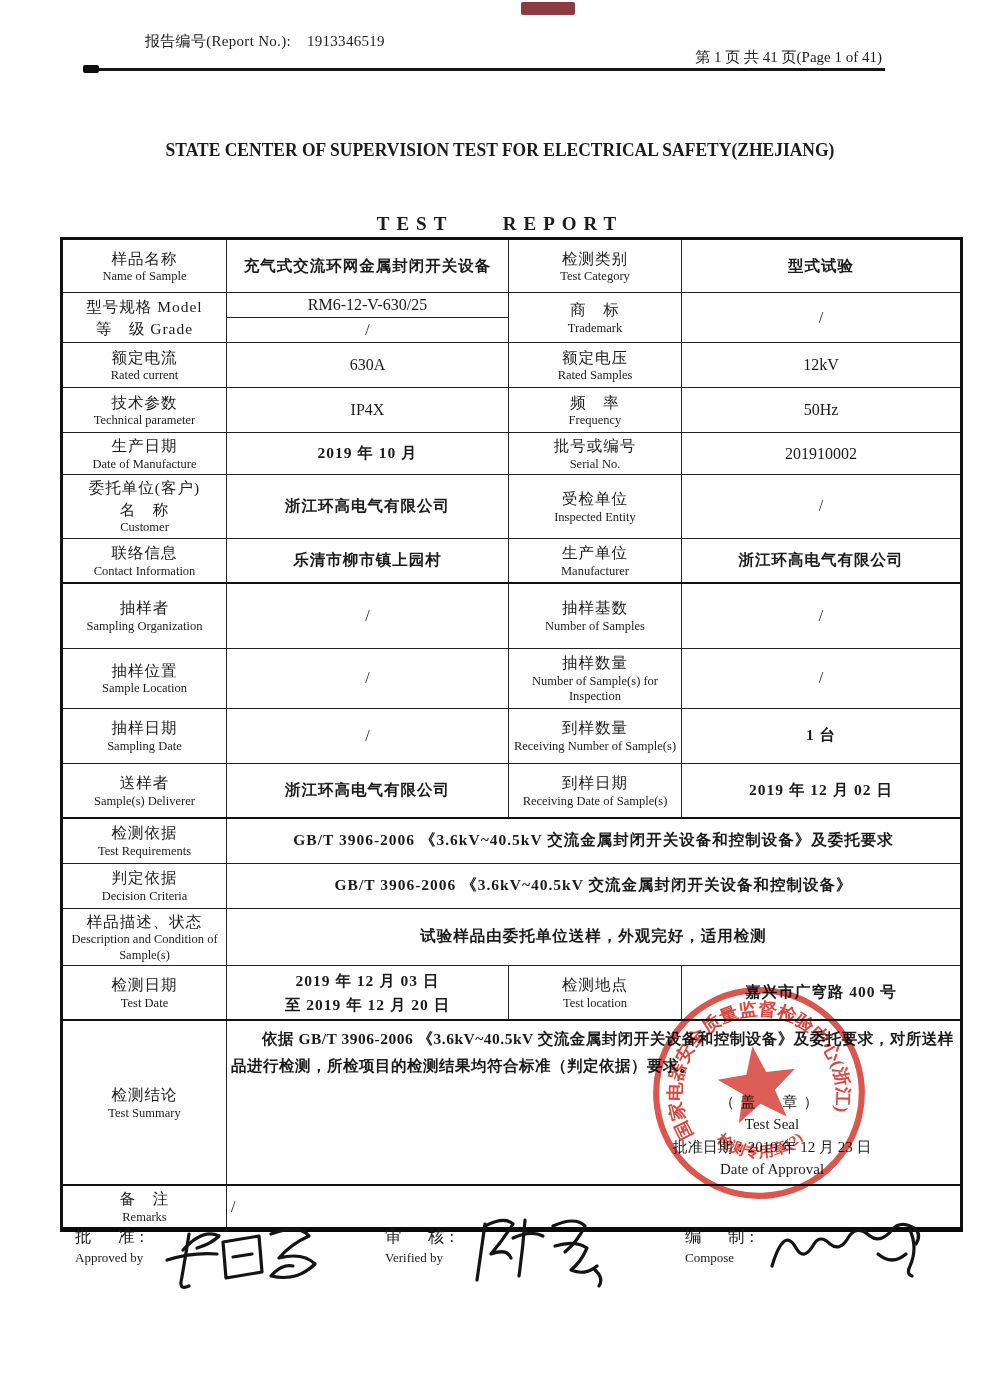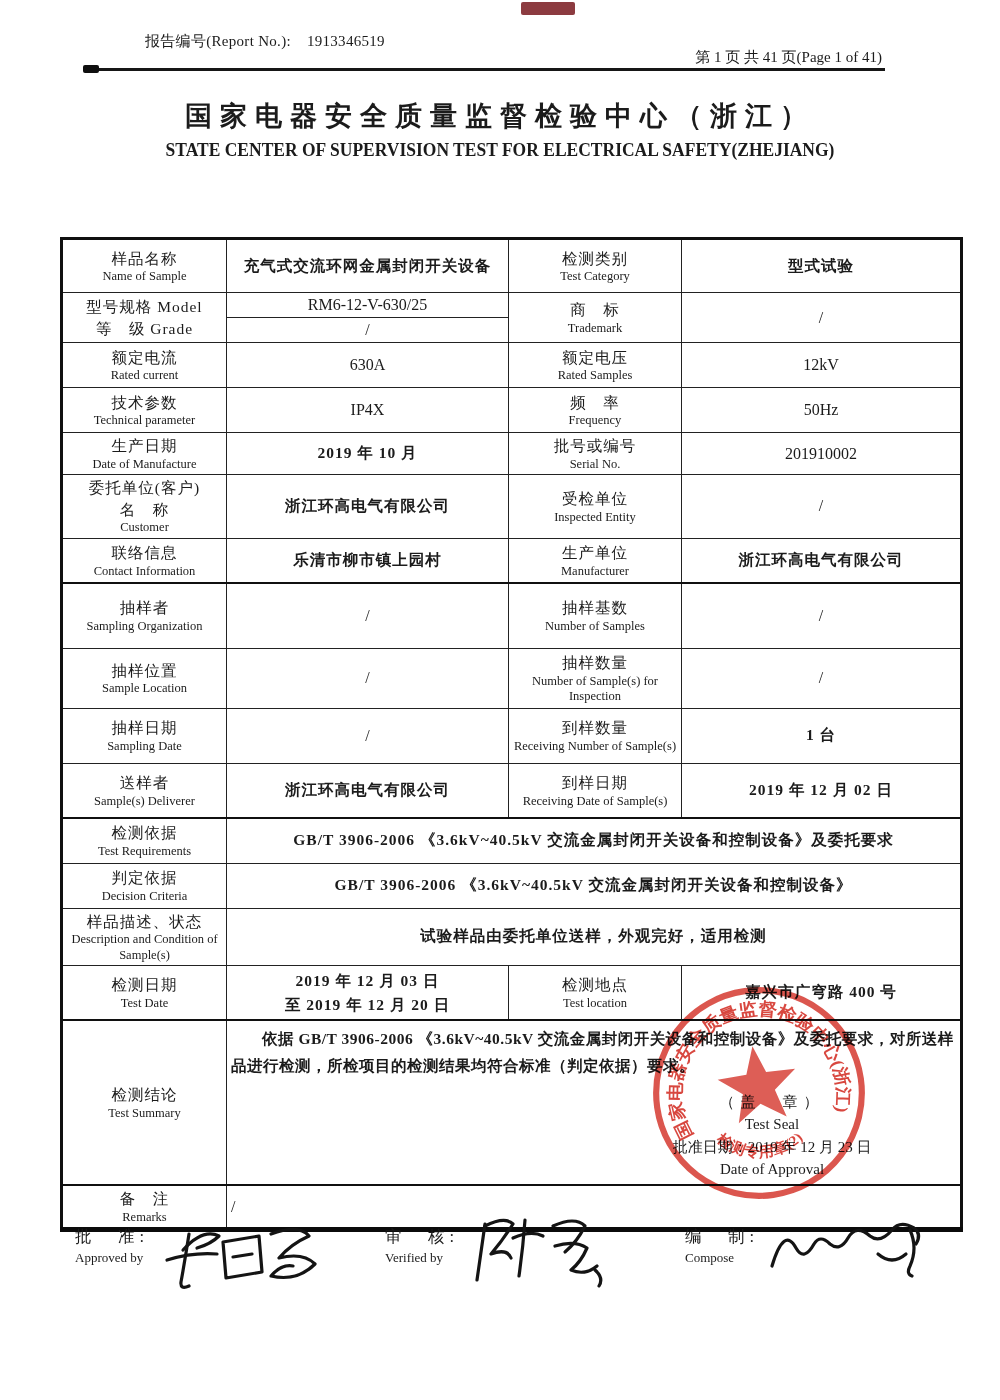--- a/index.html
+++ b/index.html
@@ -60,22 +60,22 @@
 <div class="page">
 
   <div class="top-mark"></div>
 
   <div class="report-no">
     <span>报告编号(Report No.):</span><span class="num">1913346519</span>
   </div>
   <div class="page-info">第 1 页 共 41 页(Page 1 of 41)</div>
   <div class="header-rule"></div>
 
-  <div class="ctr org-cn">国家电器安全质量监督检验中心（浙江）</div>
   <div class="ctr org-en">STATE CENTER OF SUPERVISION TEST FOR ELECTRICAL SAFETY(ZHEJIANG)</div>
+  <div class="ctr doc-en">TEST REPORT</div>
 
   <table class="main">
     <colgroup>
         <col style="width:165px">
         <col style="width:282px">
         <col style="width:173px">
         <col style="width:280px">
       </colgroup>
 
     <tbody>

